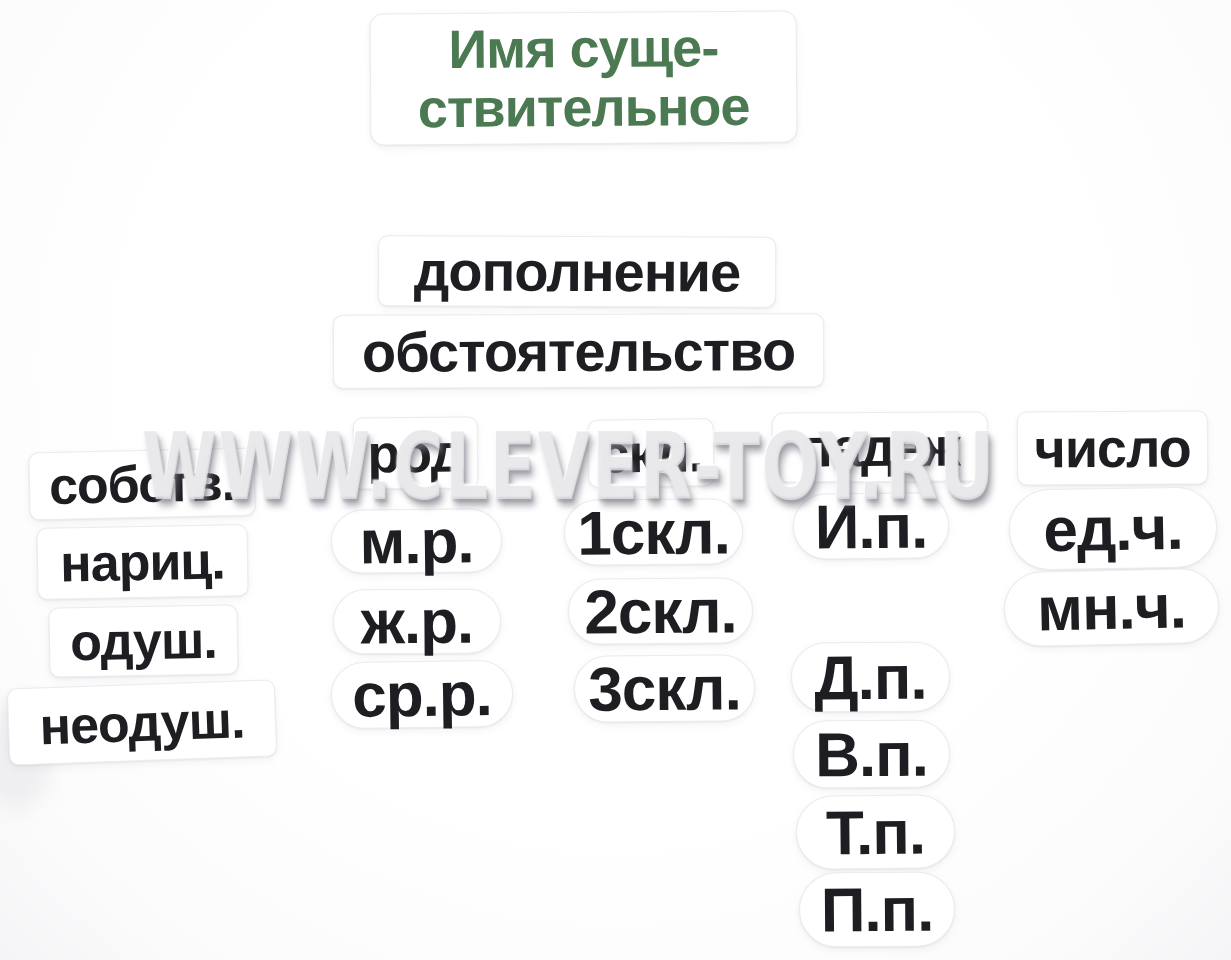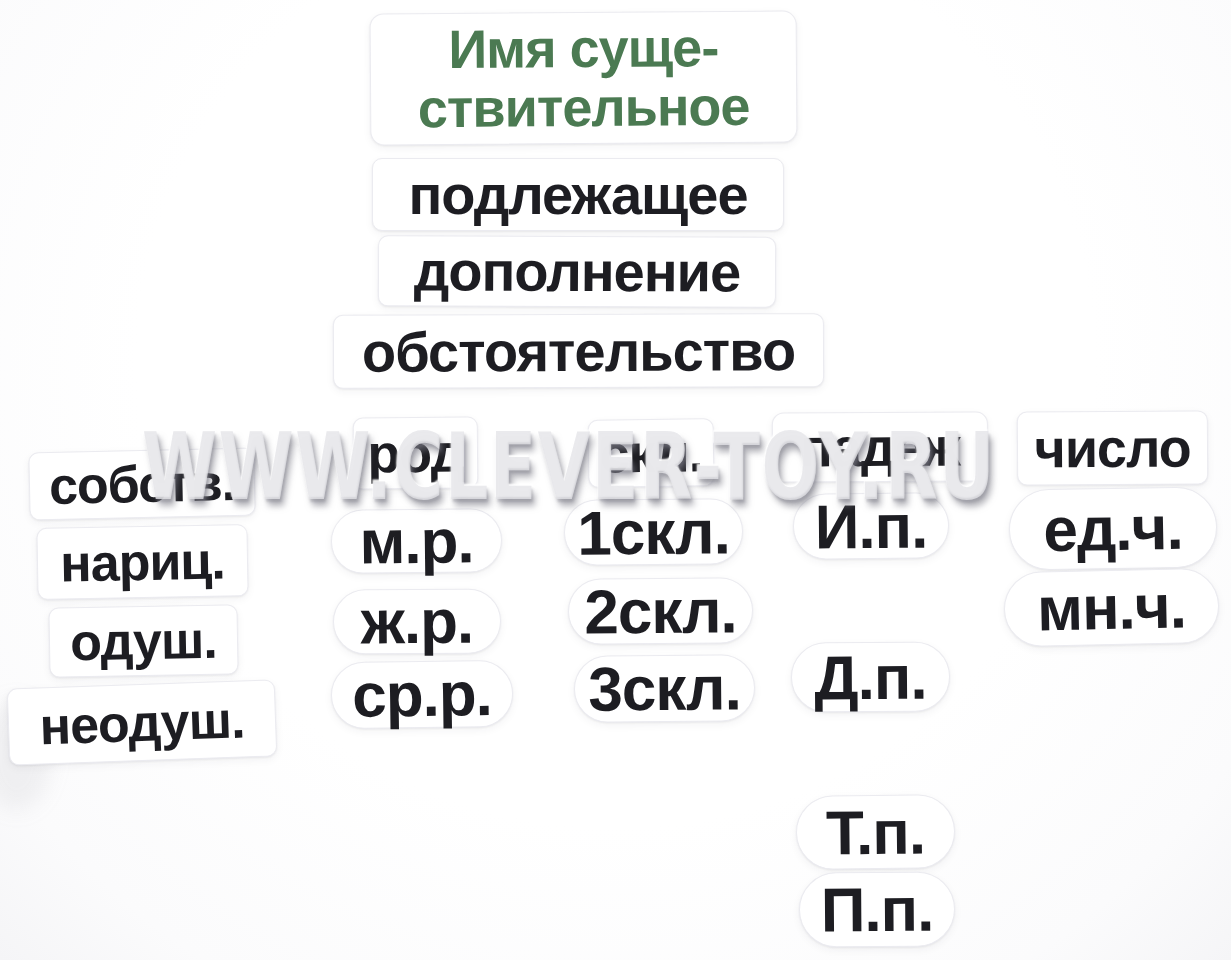--- a/index.html
+++ b/index.html
@@ -79,21 +79,20 @@
 
   <div class="smudge" style="left:-18px;top:700px;width:70px;height:110px;"></div>
 
   <div class="card rect-lg title-card fs-title" style="left:370px;top:12px;width:427px;height:132px;--rot:-0.4deg;">
     <div class="title-lines">
       <span>Имя суще-</span>
       <span>ствительное</span>
     </div>
   </div>
 
-  <div class="card rect fs-syntax" style="left:372px;top:158px;width:412px;height:73px;--rot:0deg;">подлежащее</div>
   <div class="card rect fs-syntax" style="left:378px;top:236px;width:398px;height:71px;--rot:0.2deg;">дополнение</div>
   <div class="card rect fs-syntax" style="left:333px;top:314px;width:491px;height:74px;--rot:-0.2deg;">обстоятельство</div>
 
   <div class="card rect fs-attr" style="left:29px;top:450px;width:226px;height:68px;--rot:-1.2deg;">собств.</div>
   <div class="card rect fs-attr" style="left:37px;top:526px;width:211px;height:72px;--rot:-1deg;">нариц.</div>
   <div class="card rect fs-attr" style="left:49px;top:606px;width:189px;height:70px;--rot:-1deg;">одуш.</div>
   <div class="card rect fs-attr" style="left:8px;top:684px;width:268px;height:77px;--rot:-2deg;">неодуш.</div>
 
   <div class="card rect fs-head" style="left:353px;top:417px;width:125px;height:72px;--rot:-0.5deg;">род</div>
   <div class="card pill fs-pill" style="left:331px;top:509px;width:171px;height:64px;--rot:-0.6deg;">м.р.</div>
@@ -101,20 +100,21 @@
   <div class="card pill fs-pill" style="left:331px;top:661px;width:182px;height:67px;--rot:-0.7deg;">ср.р.</div>
 
   <div class="card rect fs-head" style="left:588px;top:419px;width:126px;height:68px;--rot:-0.8deg;">скл.</div>
   <div class="card pill fs-pill" style="left:564px;top:499px;width:179px;height:66px;--rot:-0.5deg;">1скл.</div>
   <div class="card pill fs-pill" style="left:568px;top:578px;width:185px;height:66px;--rot:-0.4deg;">2скл.</div>
   <div class="card pill fs-pill" style="left:574px;top:655px;width:181px;height:67px;--rot:-0.5deg;">3скл.</div>
 
   <div class="card rect fs-head" style="left:772px;top:412px;width:216px;height:70px;--rot:-0.3deg;border-radius:12px;">падеж</div>
   <div class="card pill fs-pill" style="left:793px;top:493px;width:156px;height:66px;--rot:-0.5deg;">И.п.</div>
   <div class="card pill fs-pill" style="left:791px;top:642px;width:159px;height:70px;--rot:-0.4deg;">Д.п.</div>
+  <div class="card pill fs-pill" style="left:793px;top:720px;width:157px;height:68px;--rot:-0.3deg;">В.п.</div>
   <div class="card pill fs-pill" style="left:796px;top:795px;width:159px;height:74px;--rot:-0.6deg;">Т.п.</div>
   <div class="card pill fs-pill" style="left:799px;top:872px;width:156px;height:75px;--rot:-0.4deg;">П.п.</div>
 
   <div class="card rect fs-head" style="left:1017px;top:411px;width:191px;height:74px;--rot:-0.4deg;">число</div>
   <div class="card pill fs-pill" style="left:1009px;top:488px;width:208px;height:81px;--rot:-1deg;">ед.ч.</div>
   <div class="card pill fs-pill" style="left:1004px;top:570px;width:215px;height:75px;--rot:-1.2deg;">мн.ч.</div>
 
   <div class="watermark">WWW.CLEVER-TOY.RU</div>
 
 </div>

